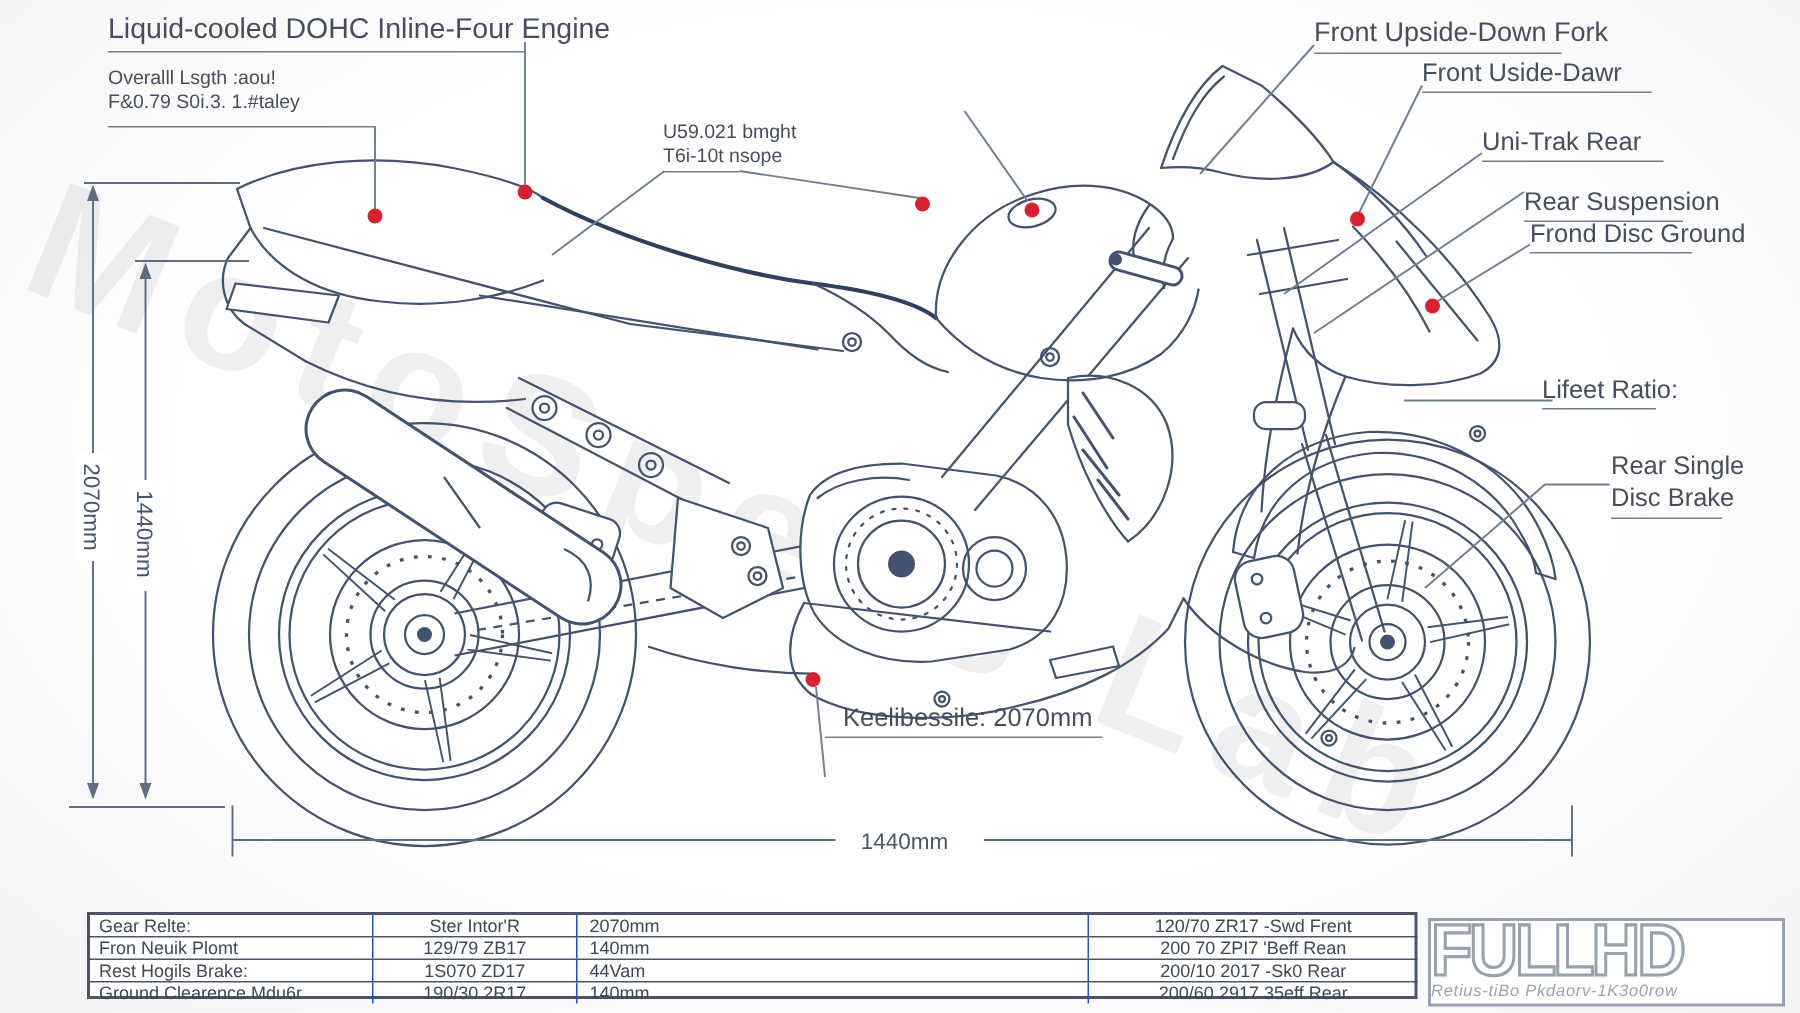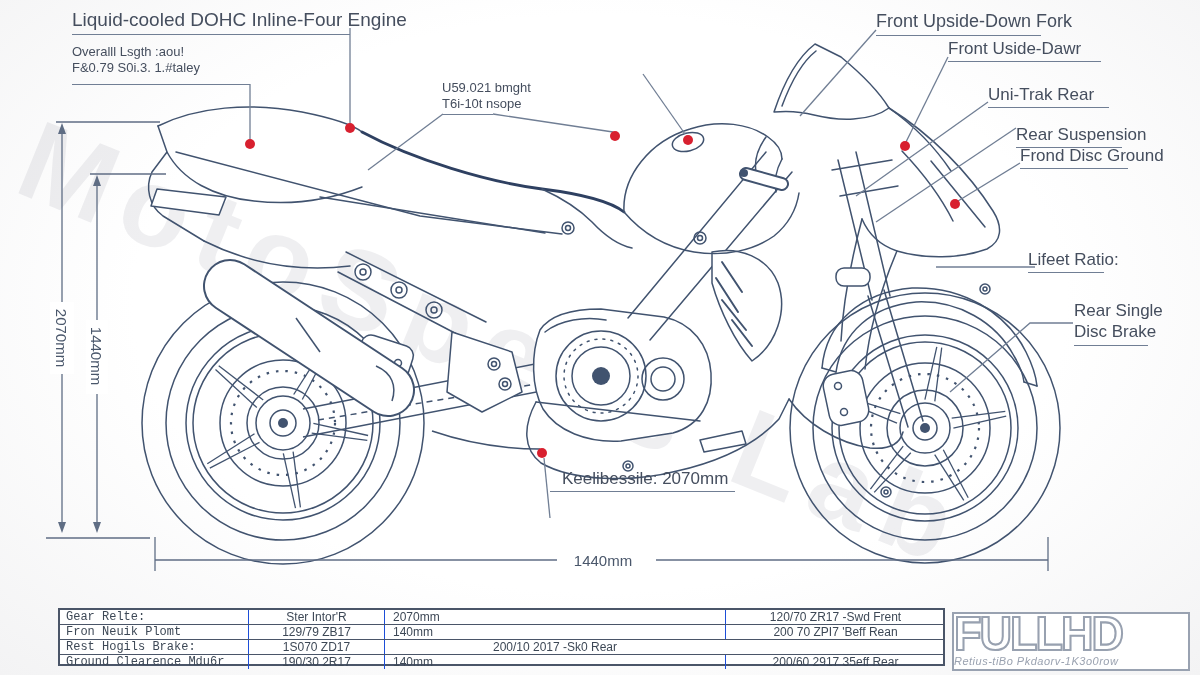--- a/index.html
+++ b/index.html
@@ -16,21 +16,21 @@
   .dim-note{font-size:17px;}
   
   .spec-table{position:absolute;left:58px;top:608px;width:887px;height:58px;
     border:2px solid #46526400;box-sizing:border-box;display:grid;
     grid-template-rows:repeat(4,1fr);border:2px solid #4a5568;background:#fff;}
   .spec-row{display:grid;grid-template-columns:188px 136px 341px 220px;
     border-top:1px solid #4a5568;}
   .spec-row:first-child{border-top:none;}
   .spec-cell{font-size:12px;color:#3d4856;display:flex;align-items:center;
     border-left:1px solid #1d4ed8;overflow:hidden;white-space:nowrap;}
-  .spec-cell:first-child{border-left:none;padding-left:6px;font-family:Liberation Mono, monospace;}
+  .spec-cell:first-child{border-left:none;padding-left:6px;}
   .c-center{justify-content:center;}
   .c-left{padding-left:8px;}
   
   .badge{position:absolute;left:952px;top:612px;width:238px;height:59px;
     border:2px solid #99a2b1;background:#fff;box-sizing:border-box;
     display:flex;flex-direction:column;align-items:flex-start;justify-content:center;}
   .badge-title{font-size:45px;font-weight:700;letter-spacing:-2px;color:#ffffff;
     -webkit-text-stroke:2px #98a1b0;text-shadow:0 0 1px #98a1b0;line-height:0.8;
     transform:scaleY(1.08);}
   .badge-sub{font-size:11px;letter-spacing:0.5px;color:#9aa2b0;margin-top:3px;font-style:italic;}
@@ -293,20 +293,21 @@
     </div>
     <div class="spec-row">
       <div class="spec-cell">Fron Neuik Plomt</div>
       <div class="spec-cell c-center">129/79 ZB17</div>
       <div class="spec-cell c-left">140mm</div>
       <div class="spec-cell c-center">200 70 ZPI7 'Beff Rean</div>
     </div>
     <div class="spec-row">
       <div class="spec-cell">Rest Hogils Brake:</div>
       <div class="spec-cell c-center">1S070 ZD17</div>
+      <div class="spec-cell c-left">44Vam</div>
       <div class="spec-cell c-center">200/10 2017 -Sk0 Rear</div>
     </div>
     <div class="spec-row">
       <div class="spec-cell">Ground Clearence Mdu6r</div>
       <div class="spec-cell c-center">190/30 2R17</div>
       <div class="spec-cell c-left">140mm</div>
       <div class="spec-cell c-center">200/60 2917 35eff Rear</div>
     </div>
   </div>
 

